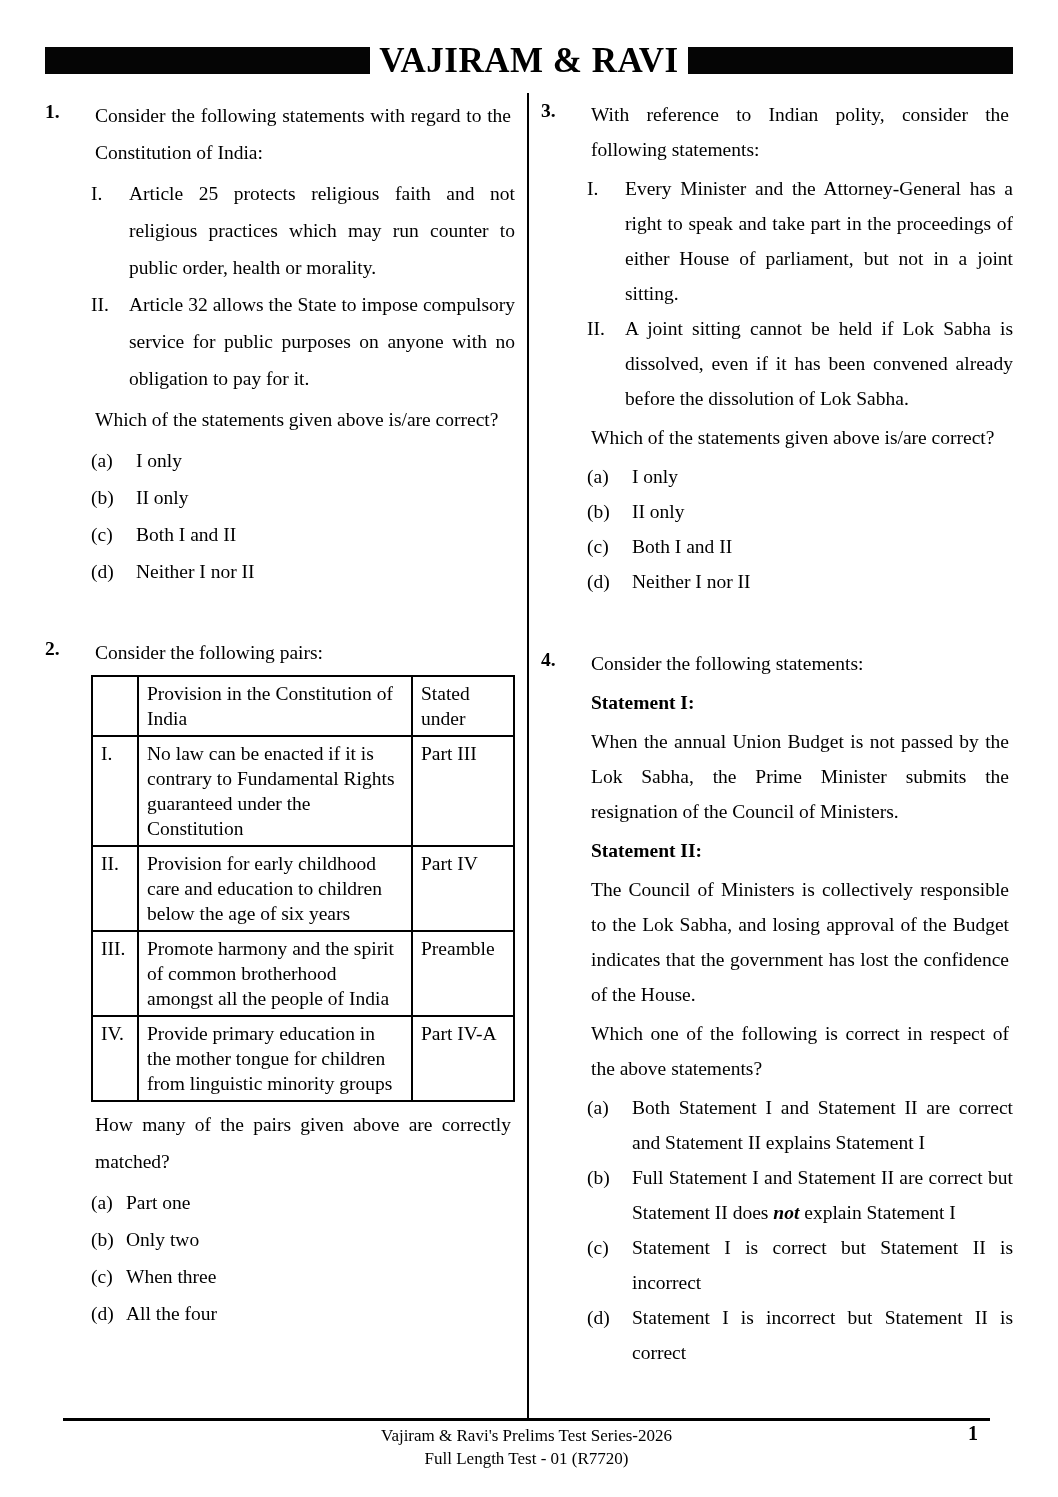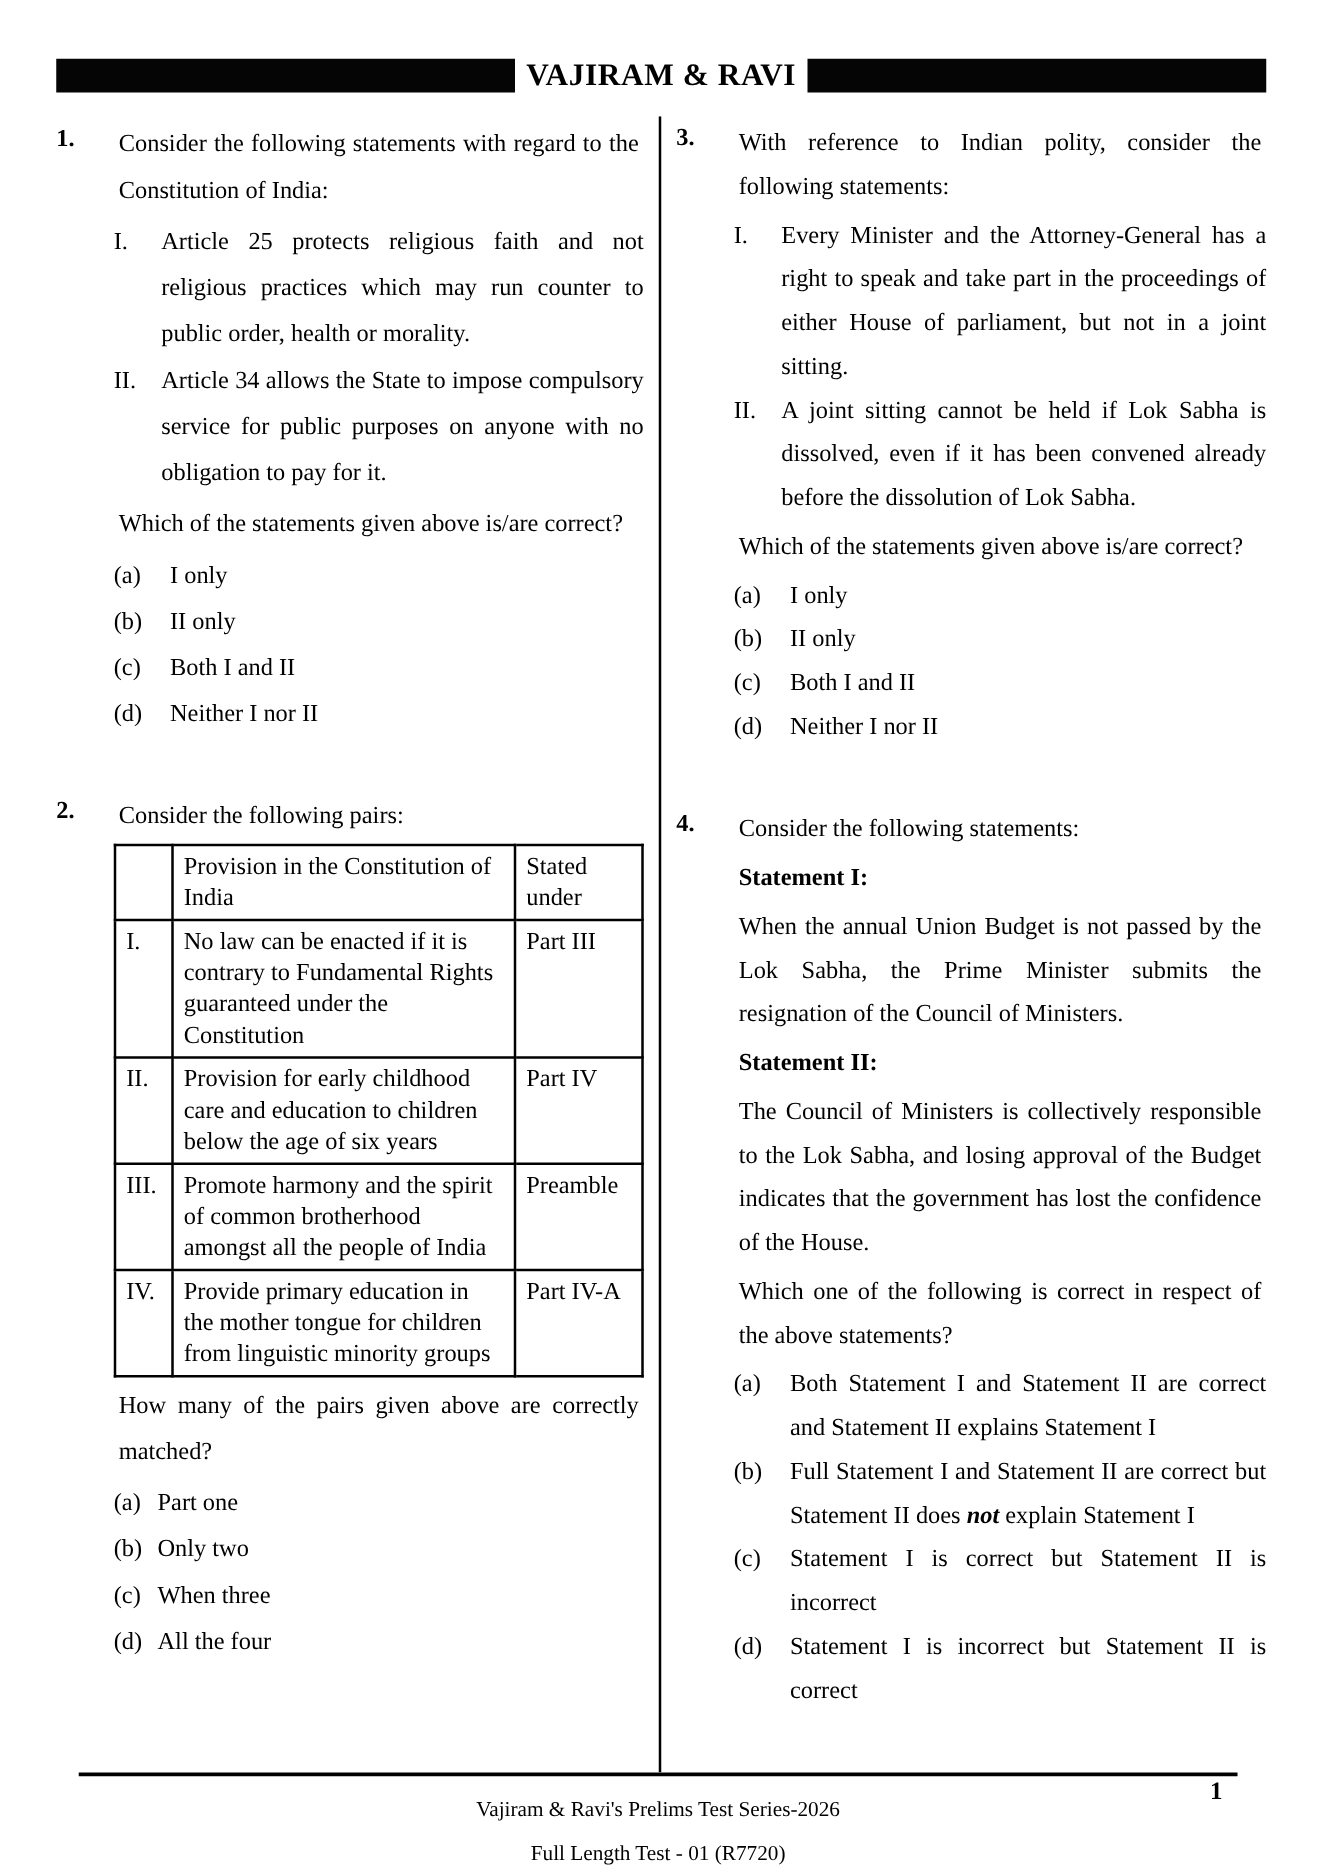--- a/index.html
+++ b/index.html
@@ -9,21 +9,21 @@
     font-family: "Liberation Serif", "DejaVu Serif", serif;
     overflow: hidden;
   }
   .page { box-sizing: border-box; width: 1058px; height: 1497px; padding: 42px 45px 0 45px; }
 
   
   .header { display: flex; align-items: center; height: 37px; }
   .header-bar { flex: 1; height: 27px; background: #050505; }
   .header-title {
     margin: 0; padding: 0 9px;
-    font-size: 25px; font-weight: bold; line-height: 37px;
+    font-size: 35px; font-weight: bold; line-height: 37px;
     letter-spacing: 0.5px; white-space: nowrap;
   }
 
   
   .columns { display: flex; height: 1325px; margin-top: 14px; overflow: hidden; }
   .col { box-sizing: border-box; }
   .col-left  { width: 482px; padding-right: 12px; }
   .col-divider { width: 2px; background: #000; flex-shrink: 0; }
   .col-right { flex: 1; padding-left: 12px; }
 
@@ -47,21 +47,21 @@
 
   
   .qtable { border-collapse: collapse; width: 100%; margin: 0; font-size: 19.5px; line-height: 25px; }
   .qtable th, .qtable td { border: 2px solid #000; padding: 4px 8px; vertical-align: top; text-align: left; font-weight: normal; }
   .qtable th { font-weight: normal; }
   .qtable .c-num { width: 28px; }
   .qtable .c-stated { width: 84px; }
 
   
   .footer { position: relative; margin: 0 23px 0 18px; border-top: 3px solid #000; padding-top: 3px; }
-  .footer-line { margin: 12px; text-align: center; font-size: 17px; line-height: 23px; }
+  .footer-line { margin: 0; text-align: center; font-size: 17px; line-height: 23px; }
   .page-num { position: absolute; right: 12px; top: 1px; font-weight: bold; font-size: 20px; line-height: 22px; }
 </style>
 </head>
 <body>
 
 <div class="page">
 
   <header class="header">
     <div class="header-bar"></div>
     <h1 class="header-title">VAJIRAM &amp; RAVI</h1>
@@ -75,21 +75,21 @@
       <div class="question">
         <div class="qnum">1.</div>
         <div class="qbody">
           <p class="para">Consider the following statements with regard to the Constitution of India:</p>
           <div class="stmt">
             <span class="stmt-label">I.</span>
             <span class="stmt-text">Article 25 protects religious faith and not religious practices which may run counter to public order, health or morality.</span>
           </div>
           <div class="stmt">
             <span class="stmt-label">II.</span>
-            <span class="stmt-text">Article 34 allows the State to impose compulsory service for public purposes on anyone with no obligation to pay for it.</span>
+            <span class="stmt-text">Article 32 allows the State to impose compulsory service for public purposes on anyone with no obligation to pay for it.</span>
           </div>
           <p class="para">Which of the statements given above is/are correct?</p>
           <div class="opt">
             <span class="opt-label">(a)</span>
             <span class="opt-text">I only</span>
           </div>
           <div class="opt">
             <span class="opt-label">(b)</span>
             <span class="opt-text">II only</span>
           </div>

